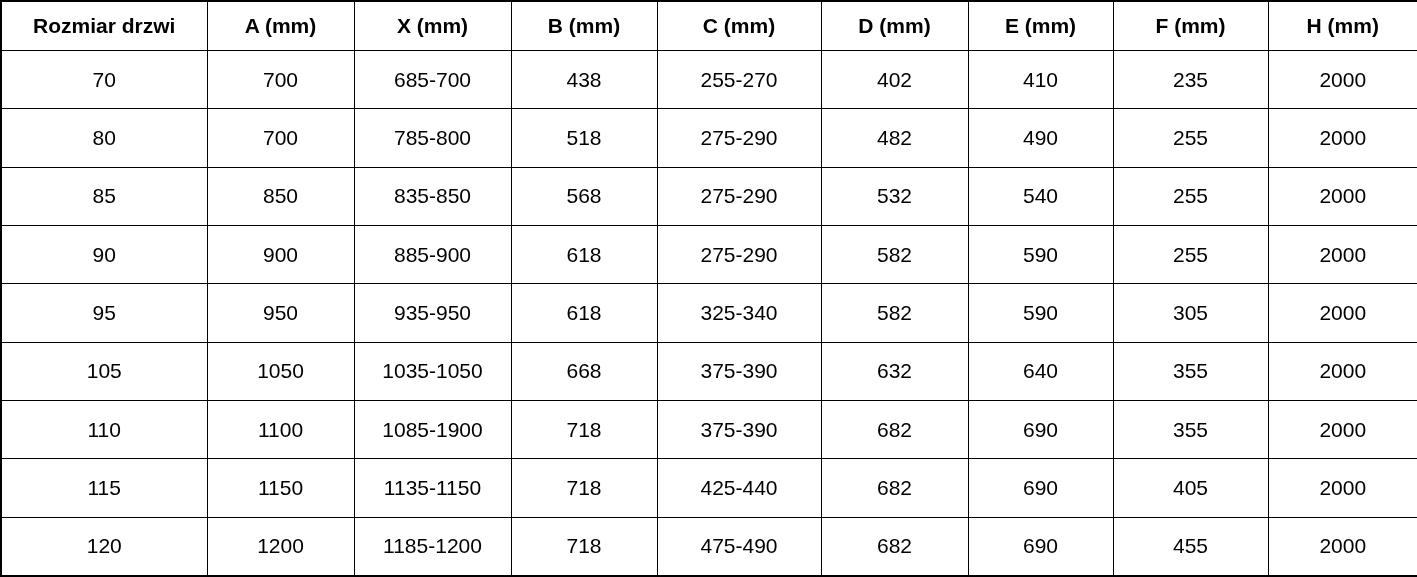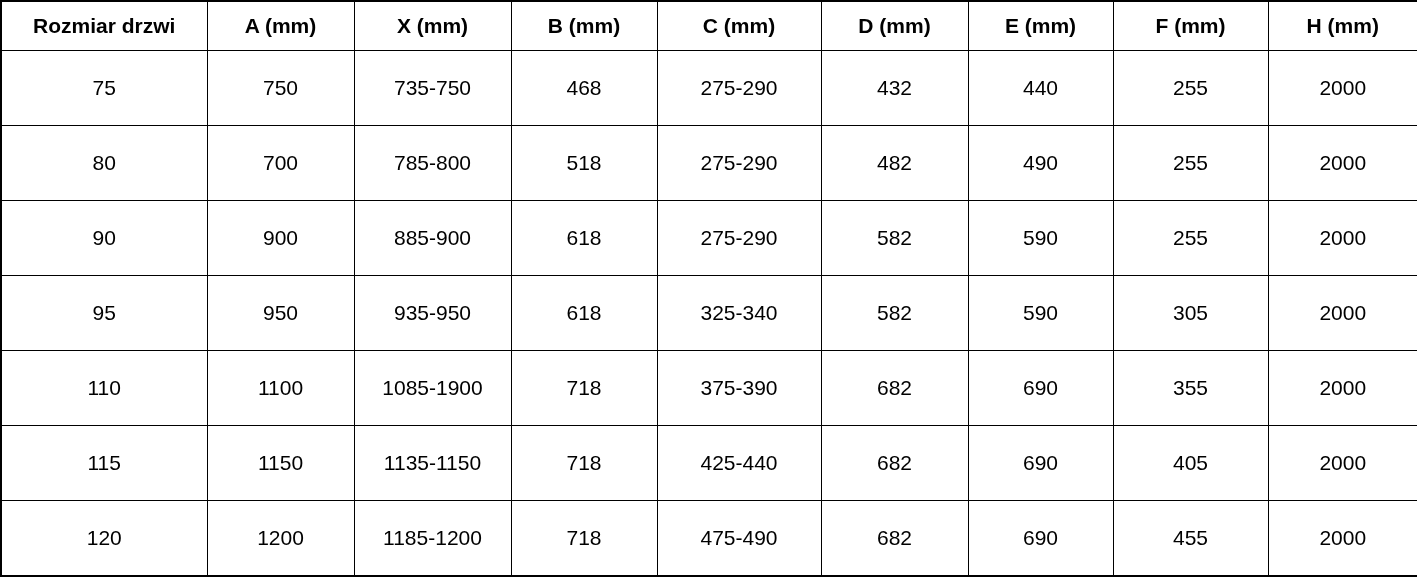--- a/index.html
+++ b/index.html
@@ -69,38 +69,49 @@
           <th>B (mm)</th>
           <th>C (mm)</th>
           <th>D (mm)</th>
           <th>E (mm)</th>
           <th>F (mm)</th>
           <th>H (mm)</th>
         </tr>
     </thead>
     <tbody>
         <tr>
-          <td>75</td>
-          <td>750</td>
-          <td>735-750</td>
-          <td>468</td>
-          <td>275-290</td>
-          <td>432</td>
-          <td>440</td>
-          <td>255</td>
+          <td>70</td>
+          <td>700</td>
+          <td>685-700</td>
+          <td>438</td>
+          <td>255-270</td>
+          <td>402</td>
+          <td>410</td>
+          <td>235</td>
           <td>2000</td>
         </tr>
         <tr>
           <td>80</td>
           <td>700</td>
           <td>785-800</td>
           <td>518</td>
           <td>275-290</td>
           <td>482</td>
           <td>490</td>
+          <td>255</td>
+          <td>2000</td>
+        </tr>
+        <tr>
+          <td>85</td>
+          <td>850</td>
+          <td>835-850</td>
+          <td>568</td>
+          <td>275-290</td>
+          <td>532</td>
+          <td>540</td>
           <td>255</td>
           <td>2000</td>
         </tr>
         <tr>
           <td>90</td>
           <td>900</td>
           <td>885-900</td>
           <td>618</td>
           <td>275-290</td>
           <td>582</td>
@@ -110,20 +121,31 @@
         </tr>
         <tr>
           <td>95</td>
           <td>950</td>
           <td>935-950</td>
           <td>618</td>
           <td>325-340</td>
           <td>582</td>
           <td>590</td>
           <td>305</td>
+          <td>2000</td>
+        </tr>
+        <tr>
+          <td>105</td>
+          <td>1050</td>
+          <td>1035-1050</td>
+          <td>668</td>
+          <td>375-390</td>
+          <td>632</td>
+          <td>640</td>
+          <td>355</td>
           <td>2000</td>
         </tr>
         <tr>
           <td>110</td>
           <td>1100</td>
           <td>1085-1900</td>
           <td>718</td>
           <td>375-390</td>
           <td>682</td>
           <td>690</td>

